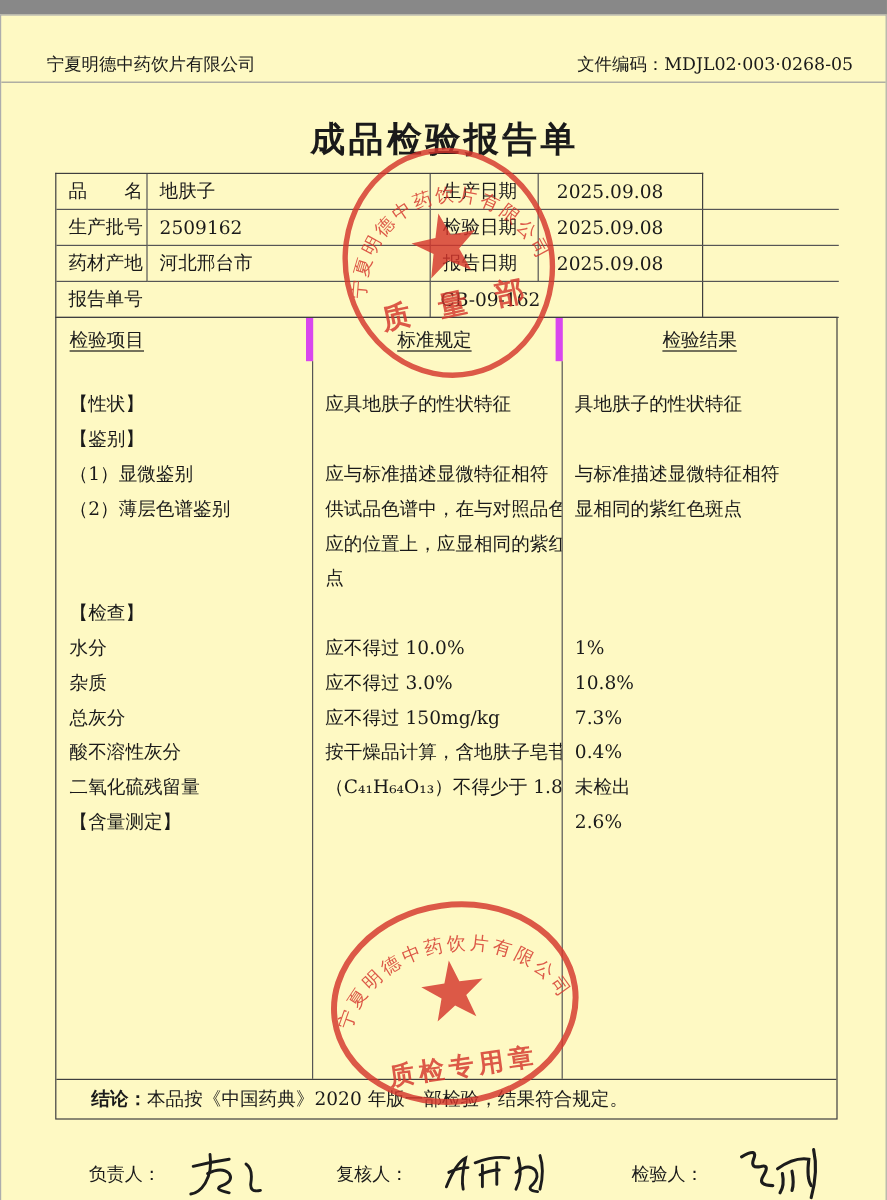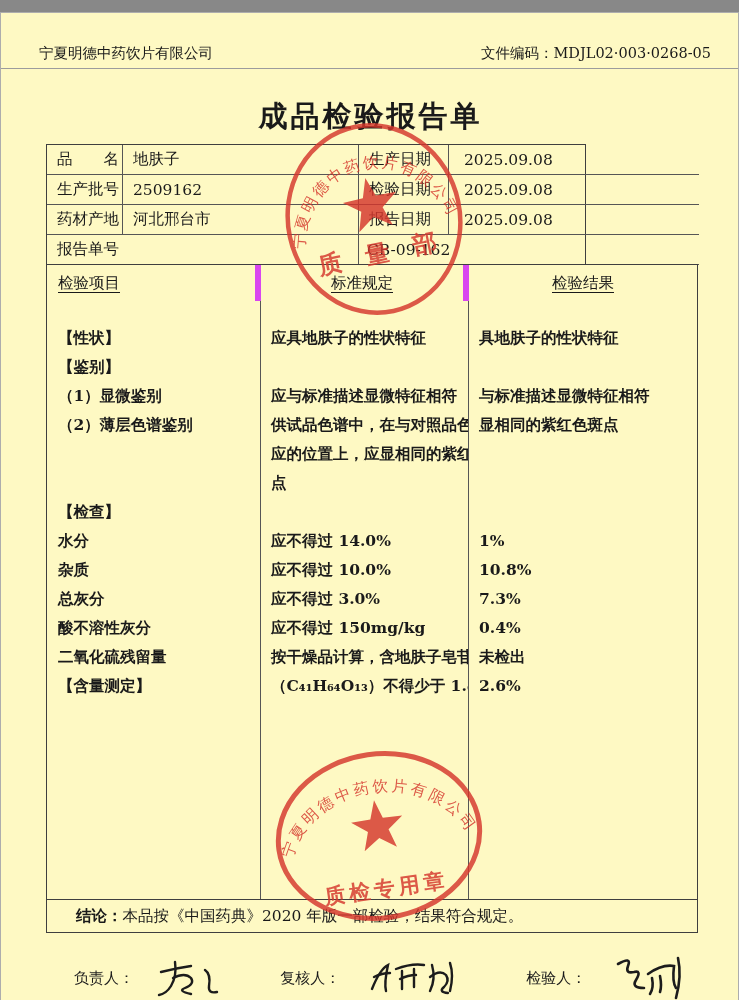--- a/index.html
+++ b/index.html
@@ -33,21 +33,21 @@
           border:1px solid #3f3f3f; font-size:15.5px;
           display:flex; flex-direction:column; }
   .mt-head { height:36px; flex:0 0 36px; display:grid;
              grid-template-columns:214px 208px 1fr; }
   .mt-head > div { border-right:6px solid #d946ef; display:flex;
                    align-items:center; justify-content:center; }
   .mt-head > div:first-child { justify-content:flex-start; padding-left:11px; }
   .mt-head > div:last-child { border-right:none; }
   .mt-head span { text-decoration:underline; text-underline-offset:4px; }
   .mt-body { flex:1 1 auto; display:grid; grid-template-columns:214px 208px 1fr; }
-  .mt-col { border-right:1px solid #565656; padding-top:22px; overflow:hidden;font-weight:bold; }
+  .mt-col { border-right:1px solid #565656; padding-top:22px; overflow:hidden; }
   .mt-col:last-child { border-right:none; }
   .mt-col .line { height:29px; line-height:29px; white-space:nowrap;
                   padding-left:11px; }
   .mt-col.c2 .line, .mt-col.c3 .line { padding-left:10px; }
   
   .concl { height:33px; flex:0 0 33px; border-top:1px solid #3f3f3f;
            display:flex; align-items:center; padding-left:29px; font-size:15.5px; }
   .concl .lbl { font-weight:bold; }
   
   .signs { position:absolute; left:45px; top:938px; width:652px; height:55px;
@@ -125,21 +125,20 @@
           <div class="line"></div>
         </div>
       <div class="mt-col c2" id="col-std">
           <div class="line">应具地肤子的性状特征</div>
           <div class="line"></div>
           <div class="line">应与标准描述显微特征相符</div>
           <div class="line">供试品色谱中，在与对照品色谱相</div>
           <div class="line">应的位置上，应显相同的紫红色斑</div>
           <div class="line">点</div>
           <div class="line"></div>
-          <div class="line">应不得过 14.0%</div>
           <div class="line">应不得过 10.0%</div>
           <div class="line">应不得过 3.0%</div>
           <div class="line">应不得过 150mg/kg</div>
           <div class="line">按干燥品计算，含地肤子皂苷 Ic</div>
           <div class="line">（C₄₁H₆₄O₁₃）不得少于 1.8%</div>
         </div>
       <div class="mt-col c3" id="col-res">
           <div class="line">具地肤子的性状特征</div>
           <div class="line"></div>
           <div class="line">与标准描述显微特征相符</div>

